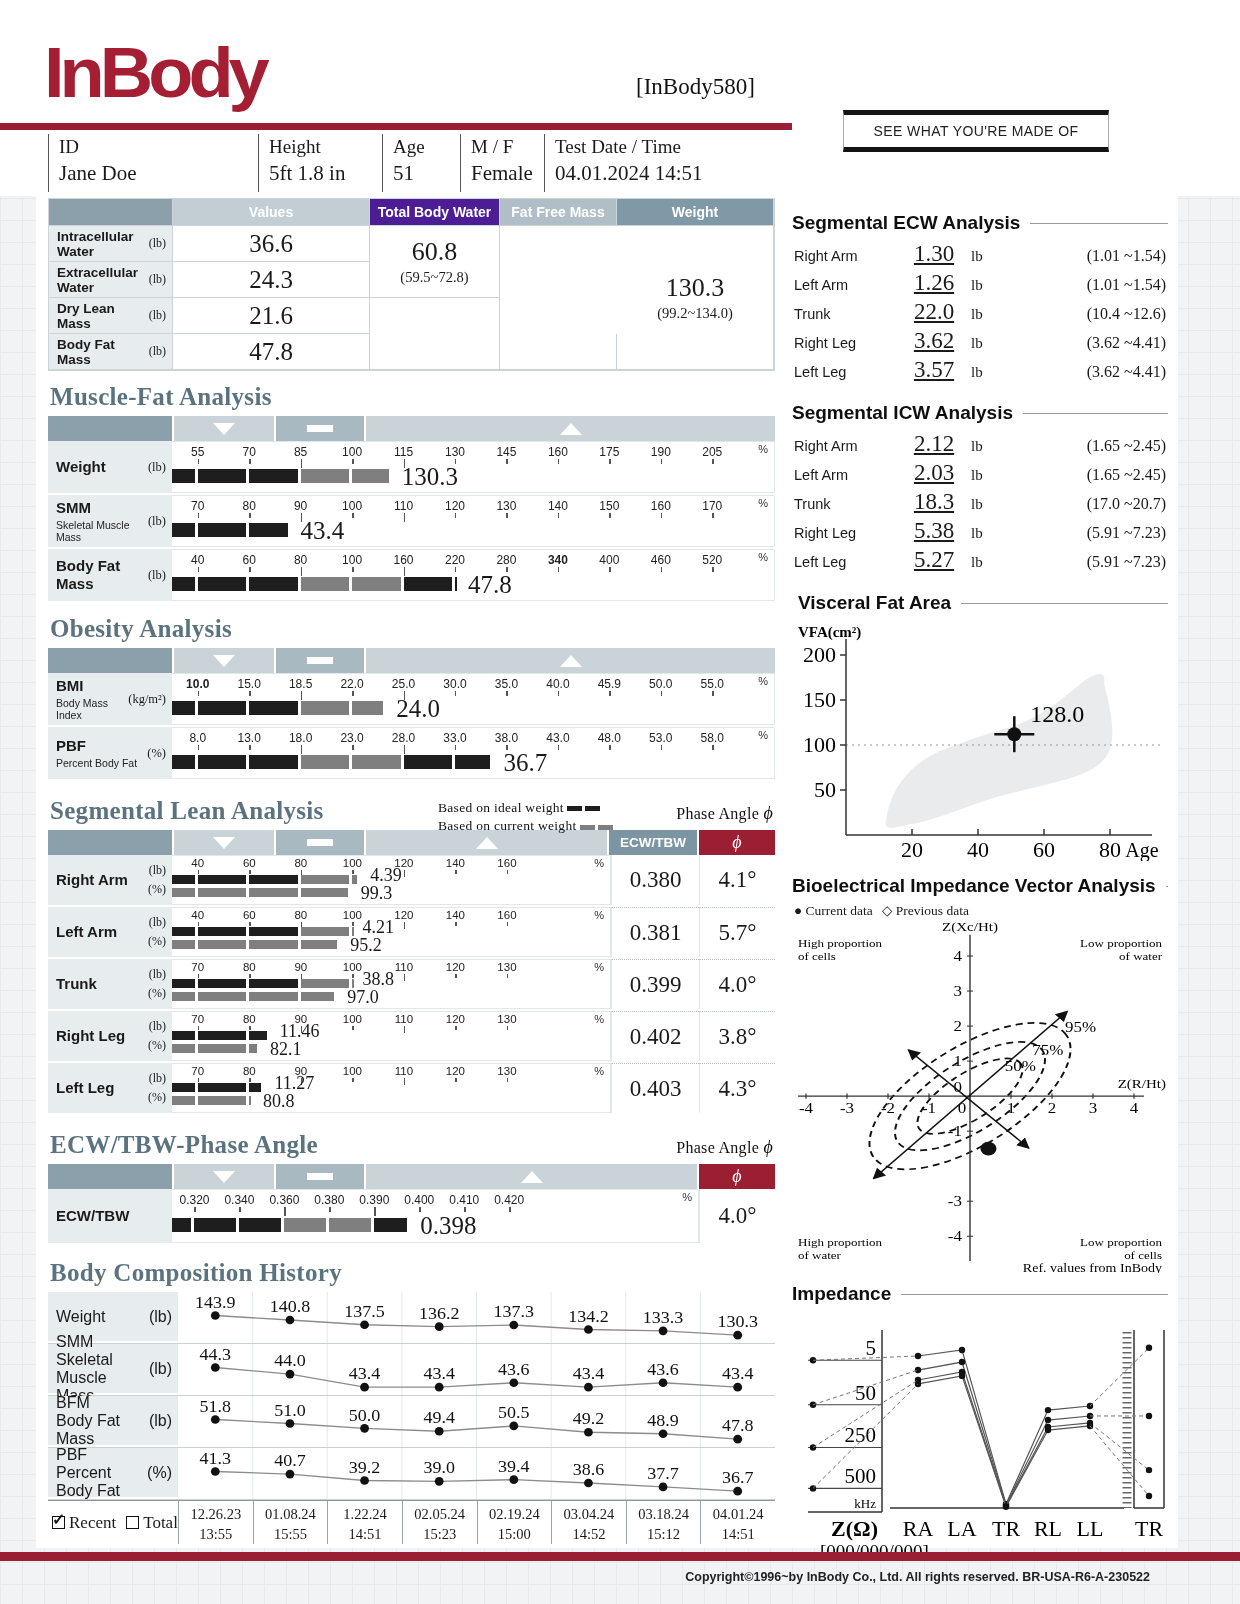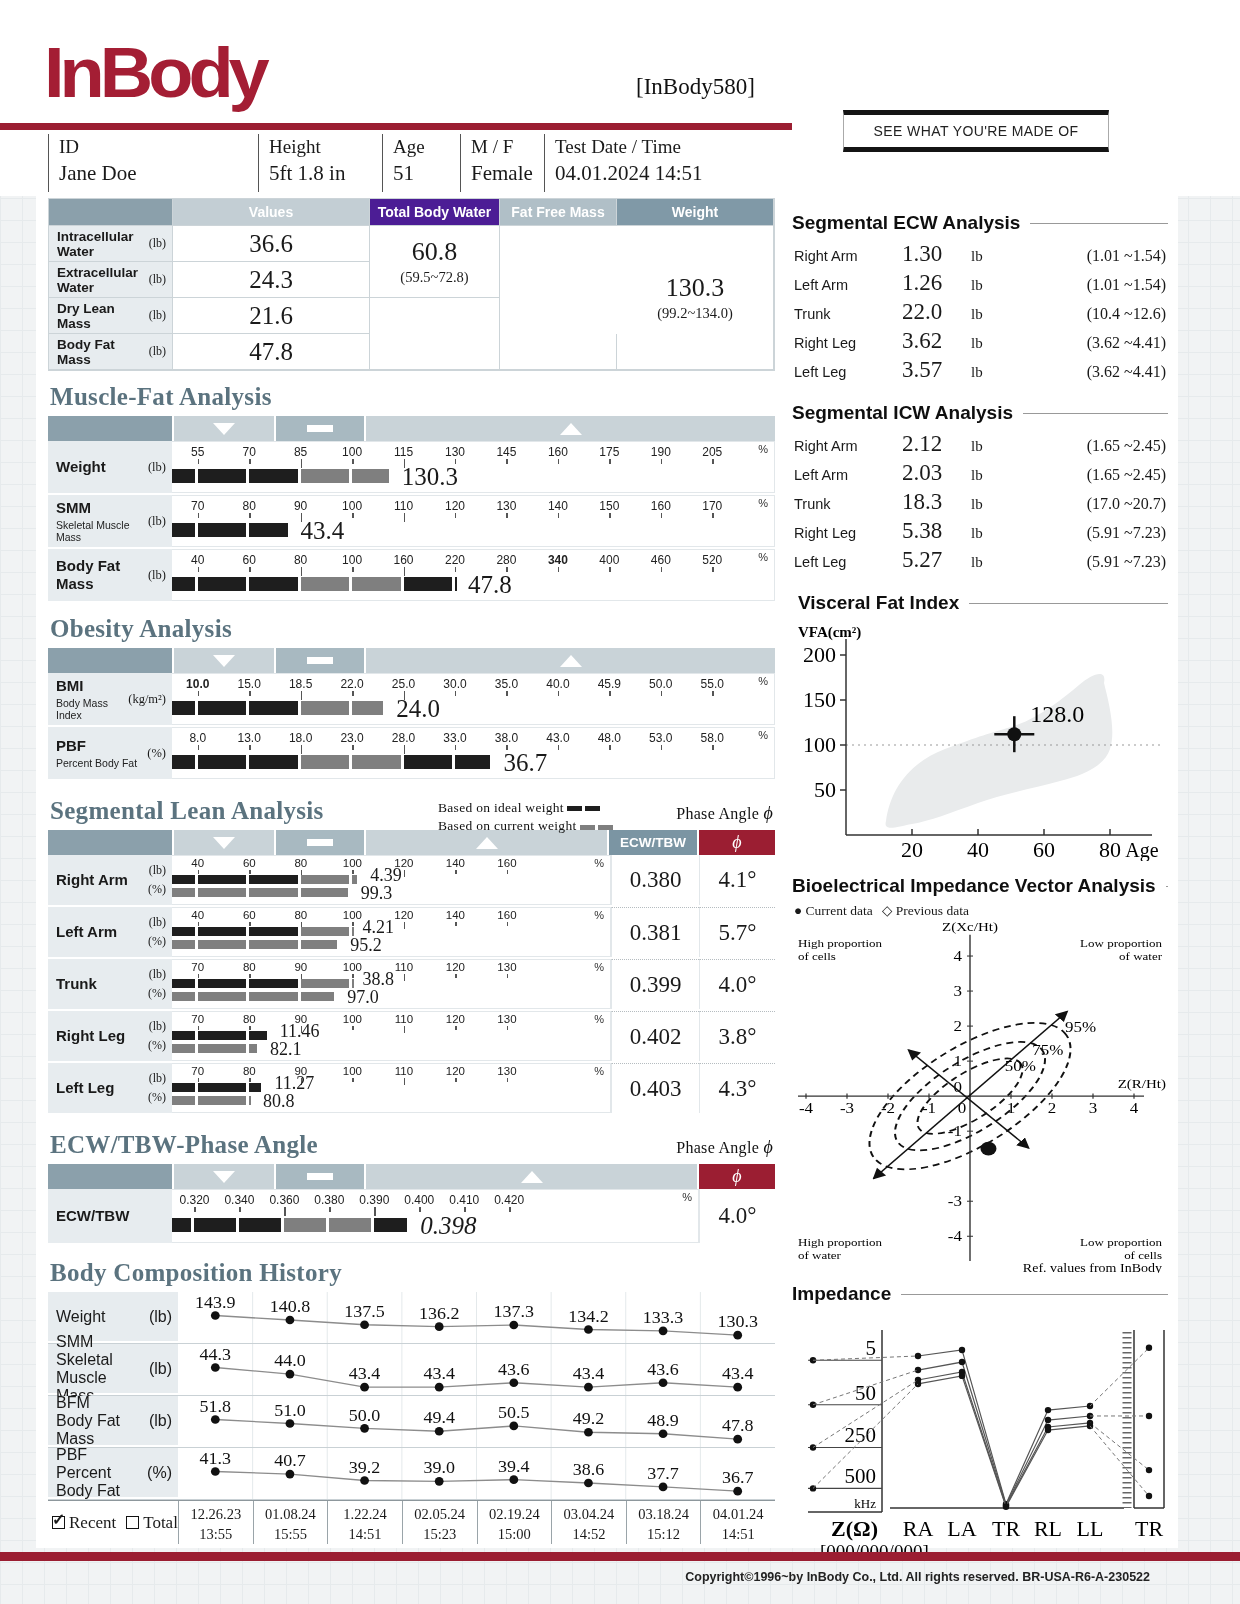--- a/index.html
+++ b/index.html
@@ -107,21 +107,21 @@
   .cbox{position:relative;width:13px;height:13px;border:1.5px solid #111;display:inline-block;background:#fff;}
   .cbox.checked::after{content:"✓";position:absolute;left:-1px;top:-7px;font:bold 16px "Liberation Serif",serif;}
   .dates-cells{flex:1;display:flex;}
   .dcell{flex:1;border-left:1px solid #9aa4a9;text-align:center;font:14.5px "Liberation Serif",serif;line-height:1.4;padding-top:3px;}
 
   
   .rtitle{display:flex;align-items:center;font:bold 19px "Liberation Sans",sans-serif;color:#0f0f0f;margin:10px 0 7px 2px;}
   .rtitle::after{content:"";flex:1;border-top:1px solid #999;margin-left:10px;}
   .srow{display:flex;align-items:baseline;height:29px;padding-left:4px;}
   .slabel{width:108px;font:14.5px "Liberation Sans",sans-serif;}
-  .sval{width:64px;text-align:left;font:23px "Liberation Serif",serif;}
+  .sval{width:64px;text-align:center;font:23px "Liberation Serif",serif;text-decoration:underline;}
   .sunit{width:28px;font:15px "Liberation Serif",serif;padding-left:5px;}
   .srange{flex:1;text-align:right;font:16px "Liberation Serif",serif;padding-right:2px;}
   .biva-legend{font:13.5px "Liberation Serif",serif;margin:-2px 0 2px 4px;}
   .biva-legend .g{margin-right:6px;}
   svg text{font-family:"Liberation Serif",serif;}
 
   .footbar{position:absolute;left:0;top:1552px;width:1240px;height:9px;background:var(--red);}
   .copyright{position:absolute;right:90px;top:1570px;font:bold 12.5px "Liberation Sans",sans-serif;color:#222;}
 </style>
 </head>
@@ -672,21 +672,21 @@
               <div class="tm" style="left: 55.5556%; top: 17px; height: 5px;"></div>
               <span class="tk" style="left: 64.1026%;">0.420</span>
               <div class="tm" style="left: 64.1026%; top: 17px; height: 5px;"></div>
               <span class="tkpct">%</span>
               <div class="seg bar-ecw" style="left: 0%; width: calc(4.2735% - 3px); background: rgb(30, 30, 30);"></div>
               <div class="seg bar-ecw" style="left: 4.2735%; width: calc(8.54701% - 3px); background: rgb(30, 30, 30);"></div>
               <div class="seg bar-ecw" style="left: 12.8205%; width: calc(8.54701% - 3px); background: rgb(30, 30, 30);"></div>
               <div class="seg bar-ecw" style="left: 21.3675%; width: calc(8.54701% - 3px); background: rgb(127, 127, 127);"></div>
               <div class="seg bar-ecw" style="left: 29.9145%; width: calc(8.54701% - 3px); background: rgb(127, 127, 127);"></div>
               <div class="seg bar-ecw" style="left: 38.4615%; width: calc(6.83846% - 3px); background: rgb(30, 30, 30);"></div>
-              <span class="val-ecw" style="left: calc(45.3% + 10px); font-style: italic;">0.398</span>
+              <span class="val-ecw" style="left: calc(45.3% + 10px);">0.398</span>
             </div>
             <div class="vphi" style="border-left: 1px solid rgb(226, 231, 234);">4.0°</div>
           </div>
         </div>
 
       <div class="stitle" style="margin-top:14px">Body Composition History</div>
       <div id="hist-rows">
           <div class="hrow">
             <div class="hlabel">
               <div><span class="nm">Weight</span></div>
@@ -906,21 +906,21 @@
           <div class="srow">
             <span class="slabel">Left Leg</span>
             <span class="sval">5.27</span>
             <span class="sunit">lb</span>
             <span class="srange">(5.91 ~7.23)</span>
           </div>
         </div>
 
       
       <div class="rtitle" style="margin-top:16px;margin-left:8px">
-          <span id="vfa-title">Visceral Fat Index</span>
+          <span id="vfa-title">Visceral Fat Area</span>
         </div>
       <svg id="vfa-svg" width="378" height="240" viewBox="0 0 378 240">
           <path d="M96,200 C100,170 118,142 155,128 C190,115 200,112 221,106 C250,97 272,78 289,64 C302,53 317,47 314,62 C319,82 326,110 320,128 C314,146 291,155 270,160 C240,168 210,174 188,182 C160,192 140,200 122,203 C106,206 93,211 96,200 Z" fill="#e9ebec"></path>
           <line x1="56" y1="124" x2="370" y2="124" stroke="#999" stroke-width="1.2" stroke-dasharray="2,4"></line>
           <line x1="56" y1="18" x2="56" y2="214" stroke="#333" stroke-width="1.5"></line>
           <line x1="56" y1="214" x2="362" y2="214" stroke="#333" stroke-width="1.5"></line>
           <text x="8" y="16" font-size="15" font-family="Liberation Sans, sans-serif" font-weight="bold">VFA(cm²)</text>
           <line x1="50" y1="169" x2="56" y2="169" stroke="#333" stroke-width="1.5"></line>
           <text x="46" y="176" text-anchor="end" font-size="22">50</text>
           <line x1="50" y1="124" x2="56" y2="124" stroke="#333" stroke-width="1.5"></line>

